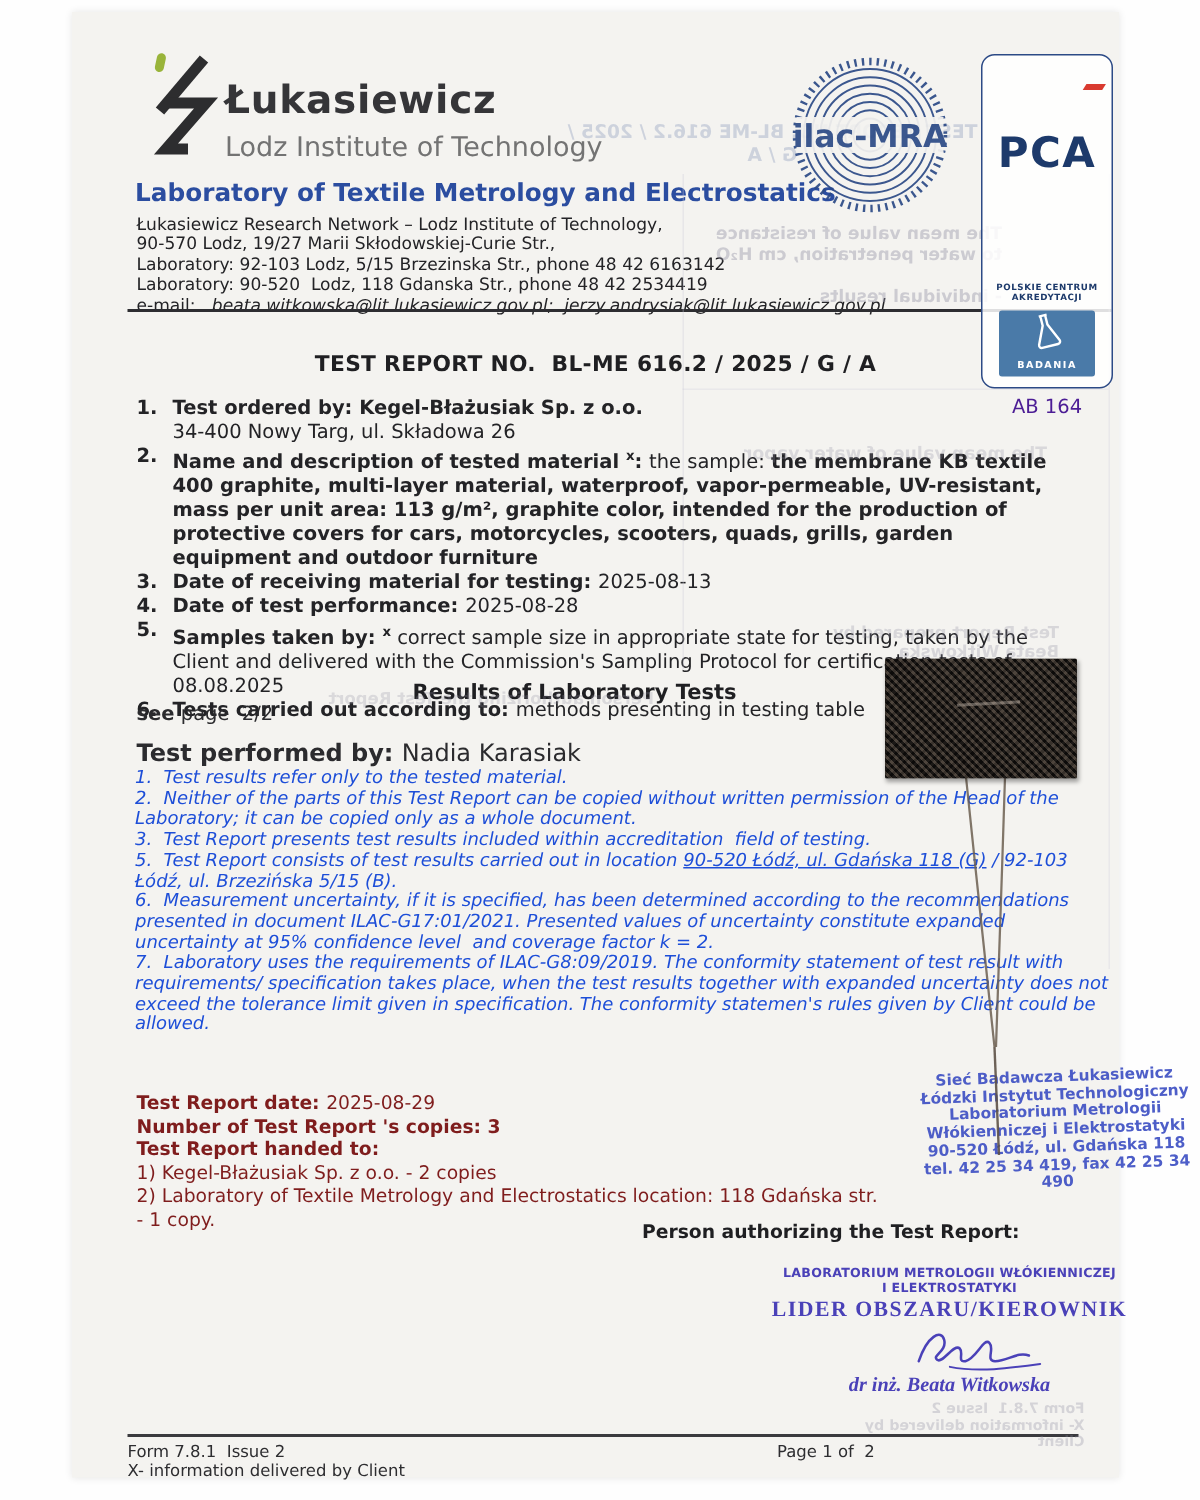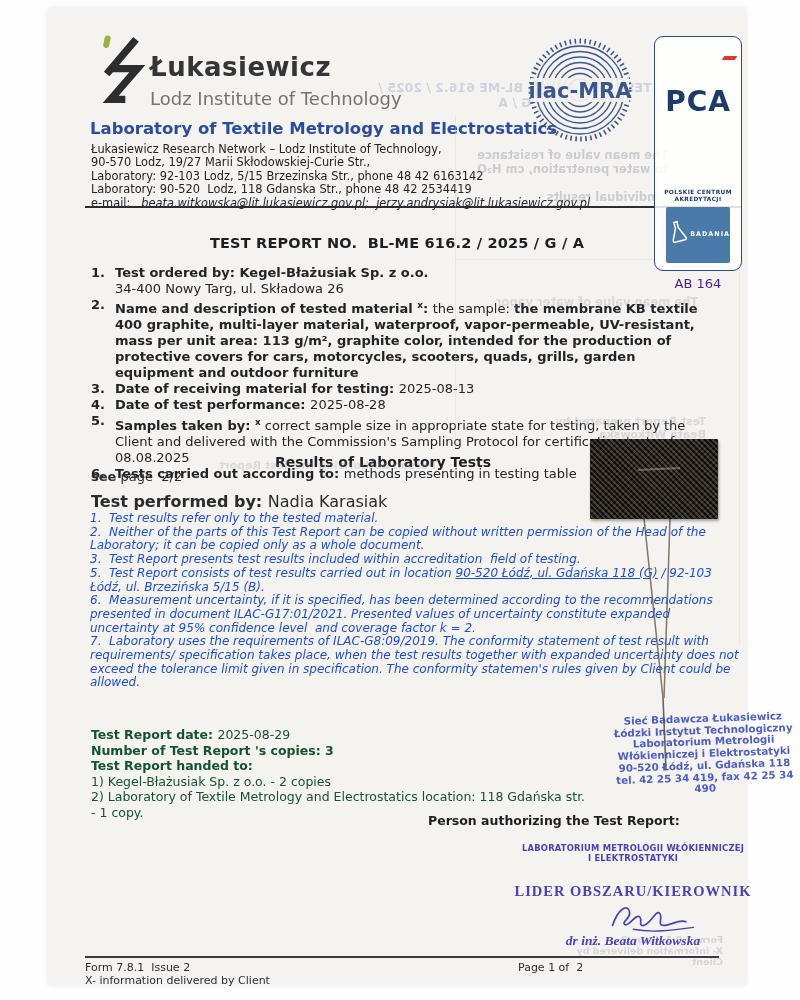--- a/index.html
+++ b/index.html
@@ -30,21 +30,21 @@
   .hr1{left:37px;top:198px;width:656px;height:2.4px;background:#2d2d31;}
 
   
   .ilac{left:480px;top:30px;width:104px;height:104px;z-index:3;opacity:.92;}
   
   .pca{left:606px;top:28px;width:88px;z-index:3;text-align:center;}
   .pca-box{border:1.6px solid #2c4a86;border-radius:9px;background:rgba(255,255,255,.85);padding:5px 4px 7px;}
   .pca-name{font-size:28px;font-weight:bold;color:#1d3a6b;letter-spacing:1px;line-height:24px;position:relative;display:inline-block;}
   .pca-red{position:absolute;right:1px;top:14px;width:13px;height:4.2px;background:#d93a2f;transform:skewX(-32deg);}
   .pca-org{font-size:5.8px;font-weight:bold;color:#1d3a6b;letter-spacing:.4px;line-height:7px;margin-top:2px;}
-  .pca-square{margin:4px auto 0;width:64px;height:56px;background:#4a7aa8;border-radius:2px;display:flex;flex-direction:row;align-items:center;justify-content:flex-end;padding-bottom:4px;box-sizing:border-box;}
+  .pca-square{margin:4px auto 0;width:64px;height:44px;background:#4a7aa8;border-radius:2px;display:flex;flex-direction:column;align-items:center;justify-content:flex-end;padding-bottom:4px;box-sizing:border-box;}
   .pca-badania{font-size:6.4px;font-weight:bold;color:#fff;letter-spacing:1px;margin-top:2px;}
   .pca-ab{margin-top:5px;font-size:13px;color:#4c1d95;}
 
   
   .rpt-title{left:0;top:227px;width:100%;text-align:center;font-size:14.5px;font-weight:bold;letter-spacing:.2px;color:#1f1f22;}
   .items{left:43px;top:257px;width:627px;font-size:13px;line-height:16px;color:#232326;}
   .item{position:relative;padding-left:24px;}
   .item .num{position:absolute;left:0;top:0;font-weight:bold;}
   .item .sub{font-weight:normal;}
   .results-h{left:0;top:446px;width:96%;text-align:center;font-size:14px;font-weight:bold;color:#1f1f22;}
@@ -59,27 +59,27 @@
     background-image:
       repeating-linear-gradient(45deg, rgba(0,0,0,.55) 0 2px, rgba(105,92,80,.38) 2px 4px),
       repeating-linear-gradient(-45deg, rgba(0,0,0,.5) 0 2px, rgba(80,70,60,.3) 2px 4px);
     box-shadow:1px 2px 3px rgba(0,0,0,.35);
     border-radius:1px;
   }
   .fabric-scratch{position:absolute;left:48px;top:29px;width:42px;height:1.6px;background:rgba(210,198,185,.4);transform:rotate(-3deg);}
   .threads{left:0;top:0;width:698px;height:977px;z-index:4;pointer-events:none;}
 
   
-  .meta{left:43px;top:719px;width:500px;font-size:12.5px;line-height:15.6px;color:#14532d;}
+  .meta{left:43px;top:719px;width:500px;font-size:12.5px;line-height:15.6px;color:#7f1d1d;}
   .addr-stamp{left:558px;top:705px;width:196px;transform:rotate(-2deg);text-align:center;
     color:#3f51c4;font-size:10.3px;font-weight:bold;line-height:11.7px;z-index:3;opacity:.92;}
   .person-auth{left:380px;top:805px;width:276px;text-align:left;font-size:12.5px;font-weight:bold;color:#1f1f22;}
   .auth-stamp{left:430px;top:836px;width:310px;text-align:center;color:#4a41b8;z-index:3;}
   .auth-l1{font-size:8.4px;font-weight:bold;letter-spacing:.2px;line-height:9.5px;}
-  .auth-l3{font-family:"Liberation Serif","DejaVu Serif",serif;font-size:14.5px;font-weight:bold;letter-spacing:1px;margin-top:20px;}
+  .auth-l3{font-family:"Liberation Serif","DejaVu Serif",serif;font-size:14.5px;font-weight:bold;letter-spacing:1px;margin-top:2px;}
   .auth-name{font-family:"Liberation Serif","DejaVu Serif",serif;font-size:13.5px;font-weight:bold;font-style:italic;margin-top:-4px;}
 
   
   .hr2{left:37px;top:948px;width:634px;height:1.6px;background:#3a3a3e;}
   .foot{font-size:11px;color:#2d2d30;}
   .foot-form{left:37px;top:953px;}
   .foot-x{left:37px;top:966px;}
   .foot-page{left:470px;top:953px;}
 
   

